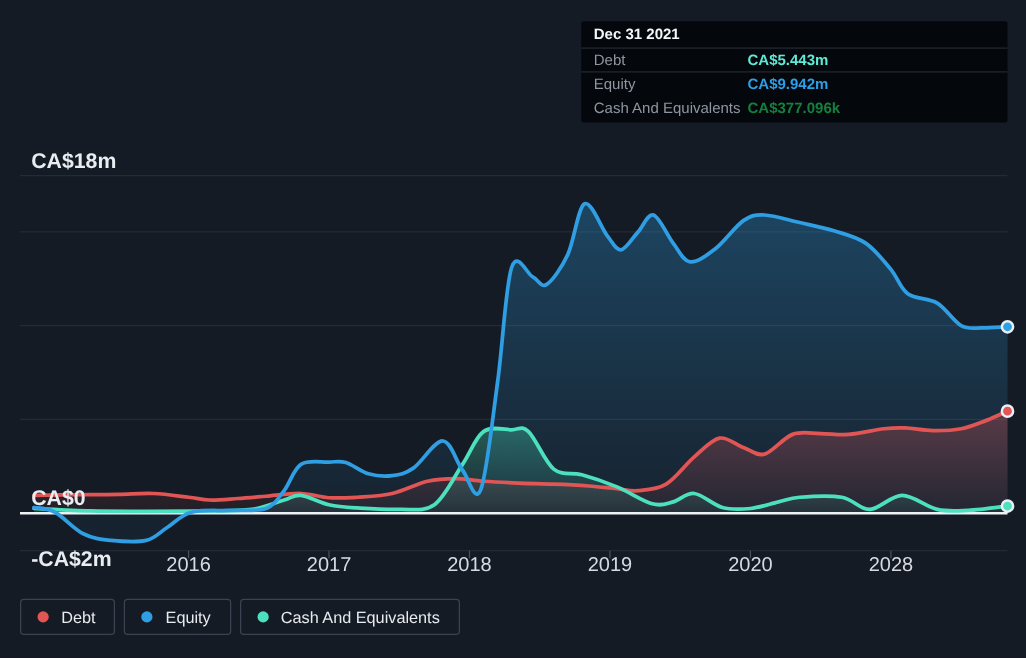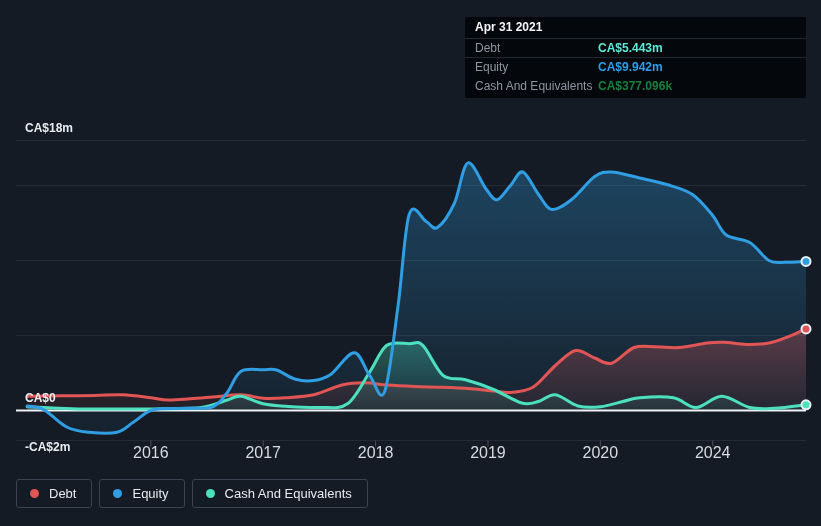--- a/index.html
+++ b/index.html
@@ -6,21 +6,21 @@
   .stage{
     position:relative;width:821px;height:526px;overflow:hidden;
     background:#151b24;
     font-family:"Liberation Sans", sans-serif;
     -webkit-font-smoothing:antialiased;
   }
   svg.chart{position:absolute;left:0;top:0;}
 
   
   .ylab{
-    position:absolute;left:25px;font-size:12px;font-weight:700;
+    position:absolute;left:25px;font-size:17px;font-weight:700;
     color:#e9edf1;line-height:13px;white-space:nowrap;
   }
   .xlab{
     position:absolute;top:446px;width:50px;text-align:center;
     font-size:16px;color:#d7dbe1;line-height:14px;
   }
 
   
   .tooltip{
     position:absolute;left:465px;top:17px;width:341px;
@@ -100,24 +100,24 @@
 
   <div class="ylab" id="ylab-0" style="top: 121.5px;">CA$18m</div>
   <div class="ylab" id="ylab-1" style="top: 391.5px;">CA$0</div>
   <div class="ylab" id="ylab-2" style="top: 441px; text-align: right;">-CA$2m</div>
 
   <span class="xlab" style="left: 125.851px;">2016</span>
   <span class="xlab" style="left: 238.226px;">2017</span>
   <span class="xlab" style="left: 350.602px;">2018</span>
   <span class="xlab" style="left: 462.977px;">2019</span>
   <span class="xlab" style="left: 575.353px;">2020</span>
-  <span class="xlab" style="left: 687.728px;">2024</span>
+  <span class="xlab" style="left: 687.728px;">2028</span>
 
   <div class="tooltip">
-    <div class="tt-title">Apr 31 2021</div>
+    <div class="tt-title">Dec 31 2021</div>
     <div class="tt-row bordered">
       <span class="tt-label">Debt</span>
       <span class="tt-value v-debt">CA$5.443m</span>
     </div>
     <div class="tt-row">
       <span class="tt-label">Equity</span>
       <span class="tt-value v-equity">CA$9.942m</span>
     </div>
     <div class="tt-row last">
       <span class="tt-label">Cash And Equivalents</span>

